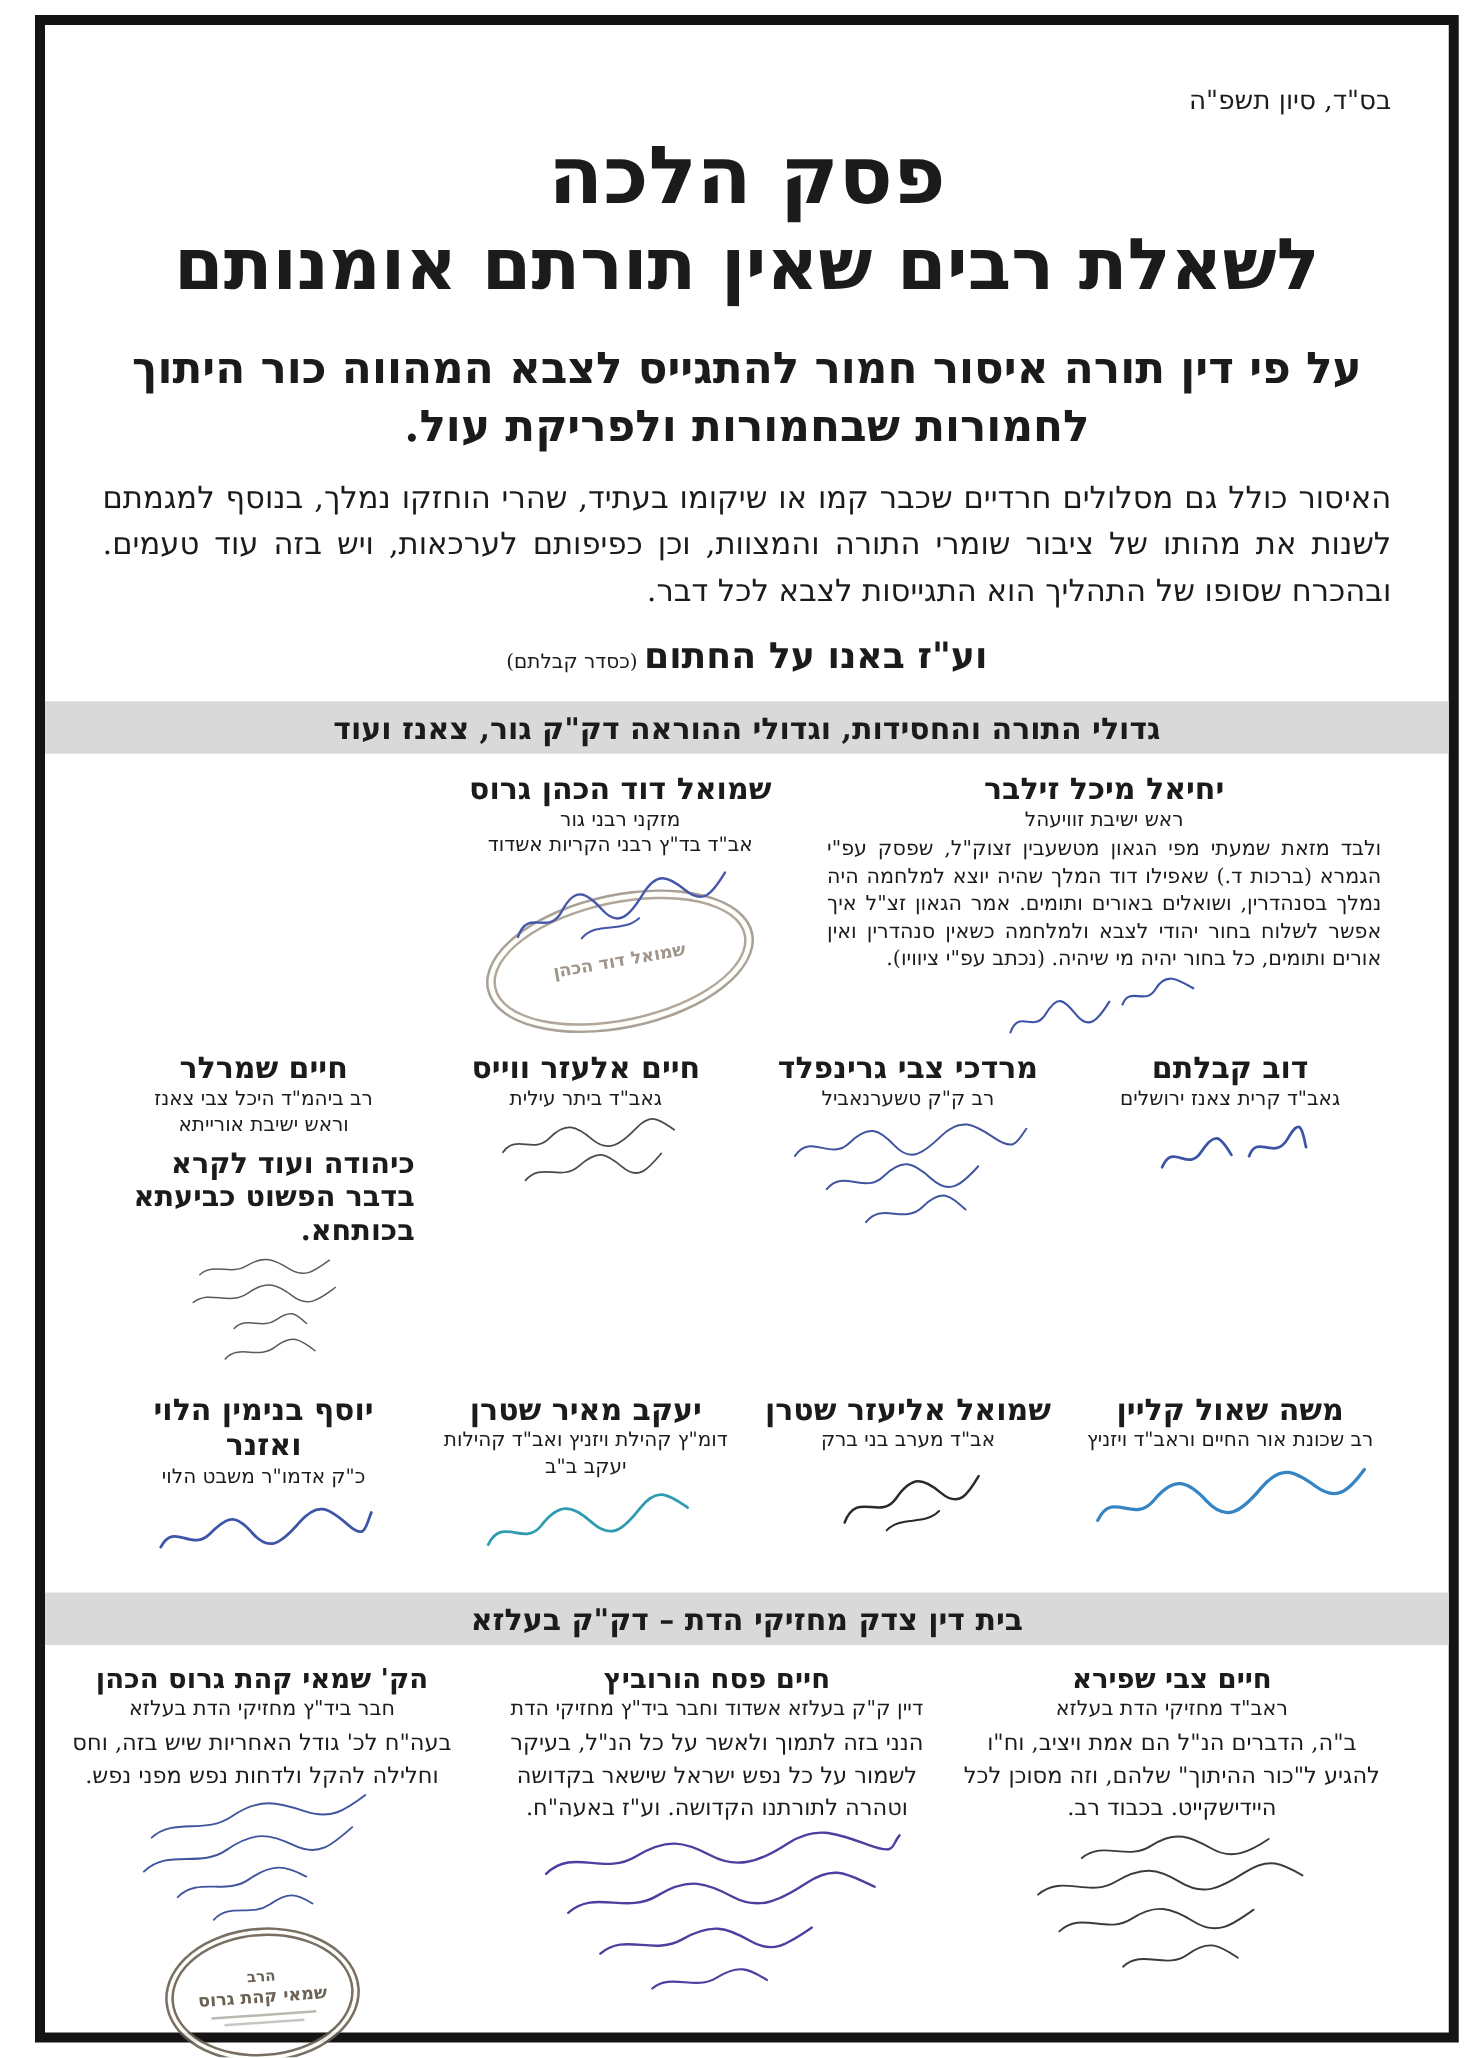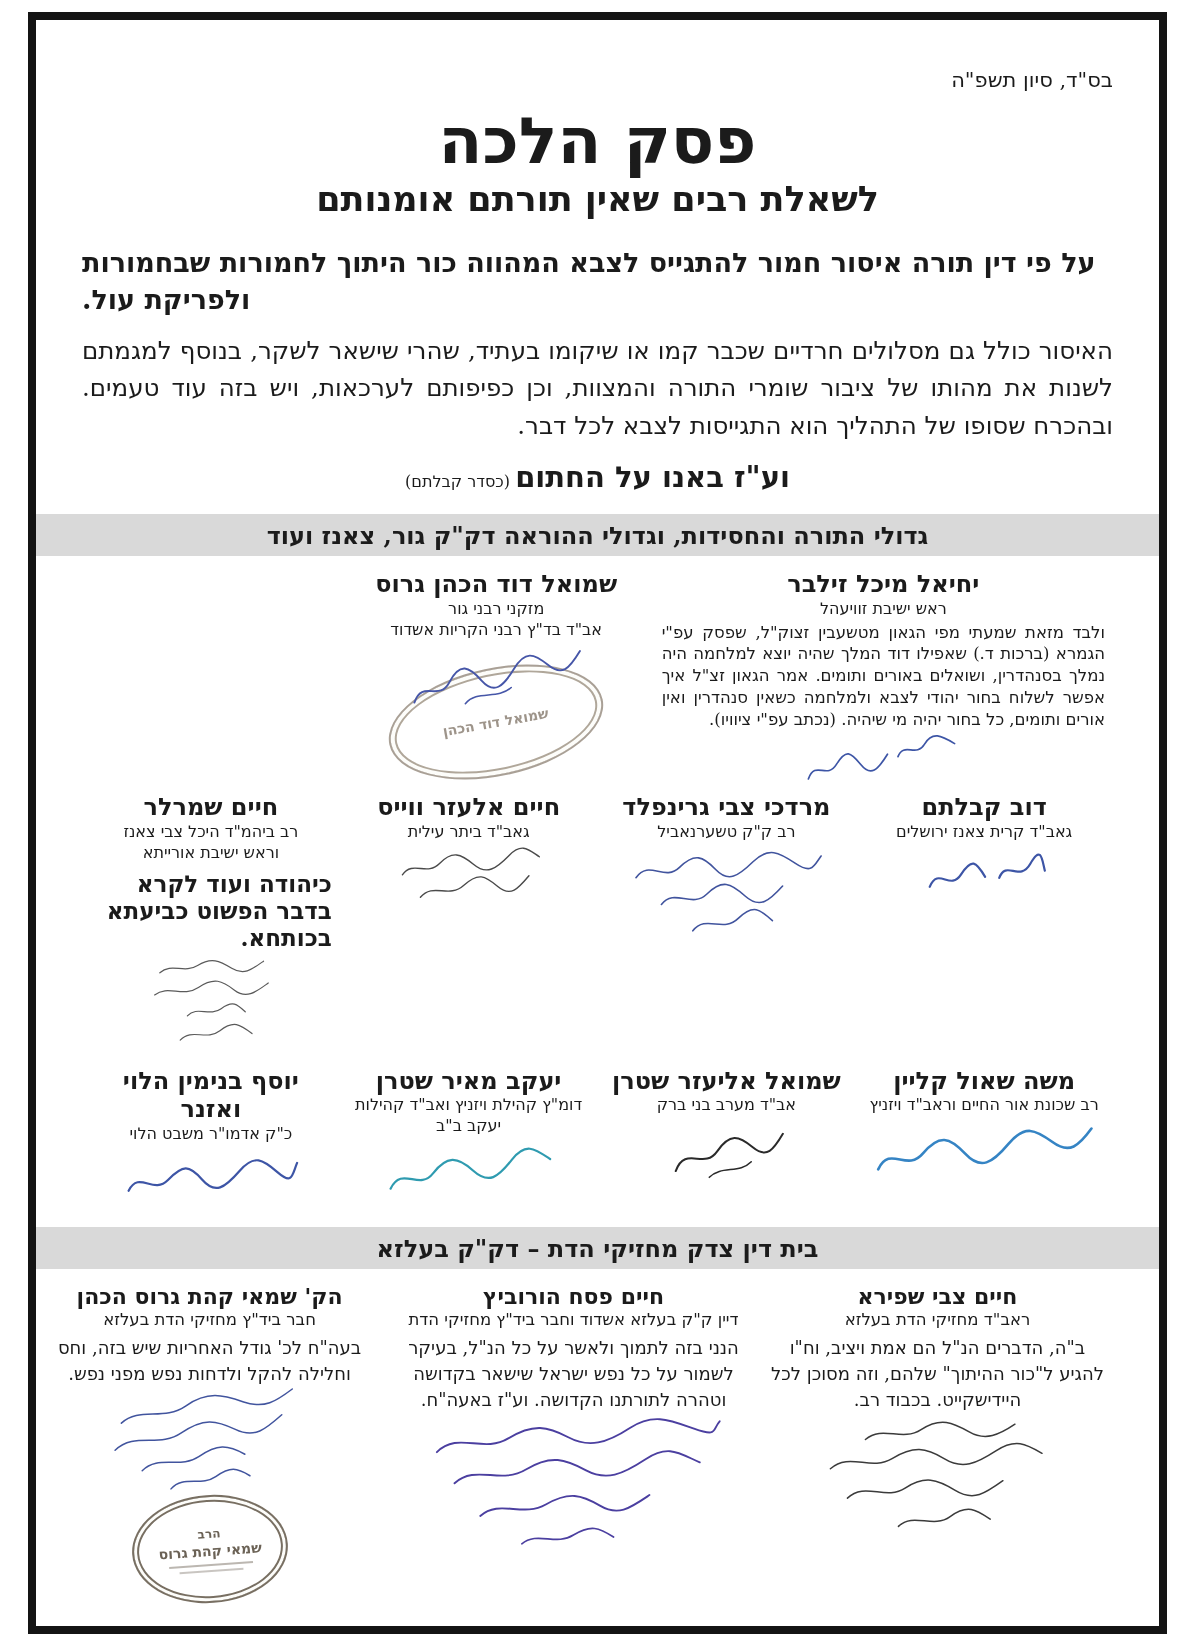--- a/index.html
+++ b/index.html
@@ -11,23 +11,23 @@
   }
   .frame {
     position:absolute; top:12px; left:28px; right:12px; bottom:12px;
     border:8px solid #141414; pointer-events:none;
   }
   .content { position:absolute; top:20px; right:20px; left:36px; bottom:20px; padding:40px 46px 0; }
 
   .date { text-align:right; font-size:21px; margin:8px 0 0; }
 
   .title { text-align:center; font-size:64px; font-weight:bold; line-height:1.08; margin:14px 0 0; }
-  .subtitle { text-align:center; font-size:35px; font-weight:bold; line-height:1.15; margin:4px 0 0; }
-
-  .para-main { font-size:27px; font-weight:bold; text-align:left; margin:26px 0 0; line-height:1.35; }
+  .subtitle { text-align:center; font-size:57px; font-weight:bold; line-height:1.15; margin:4px 0 0; }
+
+  .para-main { font-size:35px; font-weight:bold; text-align:center; margin:26px 0 0; line-height:1.35; }
   .para-sec  { font-size:24.5px; text-align:justify; margin:14px 0 0; line-height:1.52; }
 
   .signoff { text-align:center; margin:16px 0 0; }
   .signoff-main { font-size:29px; font-weight:bold; }
   .signoff-note { font-size:16px; }
 
   .band {
     margin:20px -46px 0; background:#d9d9d9;
     text-align:center; font-weight:bold; font-size:24px; padding:7px 0 6px;
   }
@@ -76,21 +76,21 @@
 <div class="page">
   <div class="frame"></div>
   <div class="content">
 
     <div class="date">בס"ד, סיון תשפ"ה</div>
 
     <div class="title">פסק הלכה</div>
     <div class="subtitle">לשאלת רבים שאין תורתם אומנותם</div>
 
     <p class="para-main">על פי דין תורה איסור חמור להתגייס לצבא המהווה כור היתוך לחמורות שבחמורות ולפריקת עול.</p>
-    <p class="para-sec">האיסור כולל גם מסלולים חרדיים שכבר קמו או שיקומו בעתיד, שהרי שישאר לשקר, בנוסף למגמתם לשנות את מהותו של ציבור שומרי התורה והמצוות, וכן כפיפותם לערכאות, ויש בזה עוד טעמים. ובהכרח שסופו של התהליך הוא התגייסות לצבא לכל דבר.</p>
+    <p class="para-sec">האיסור כולל גם מסלולים חרדיים שכבר קמו או שיקומו בעתיד, שהרי הוחזקו נמלך, בנוסף למגמתם לשנות את מהותו של ציבור שומרי התורה והמצוות, וכן כפיפותם לערכאות, ויש בזה עוד טעמים. ובהכרח שסופו של התהליך הוא התגייסות לצבא לכל דבר.</p>
 
     <div class="signoff">
       <span class="signoff-main">וע"ז באנו על החתום</span>
       <span class="signoff-note">(כסדר קבלתם)</span>
     </div>
 
     <div class="band">גדולי התורה והחסידות, וגדולי ההוראה דק"ק גור, צאנז ועוד</div>
 
     <div class="row row1">
       <div class="signer w43">

